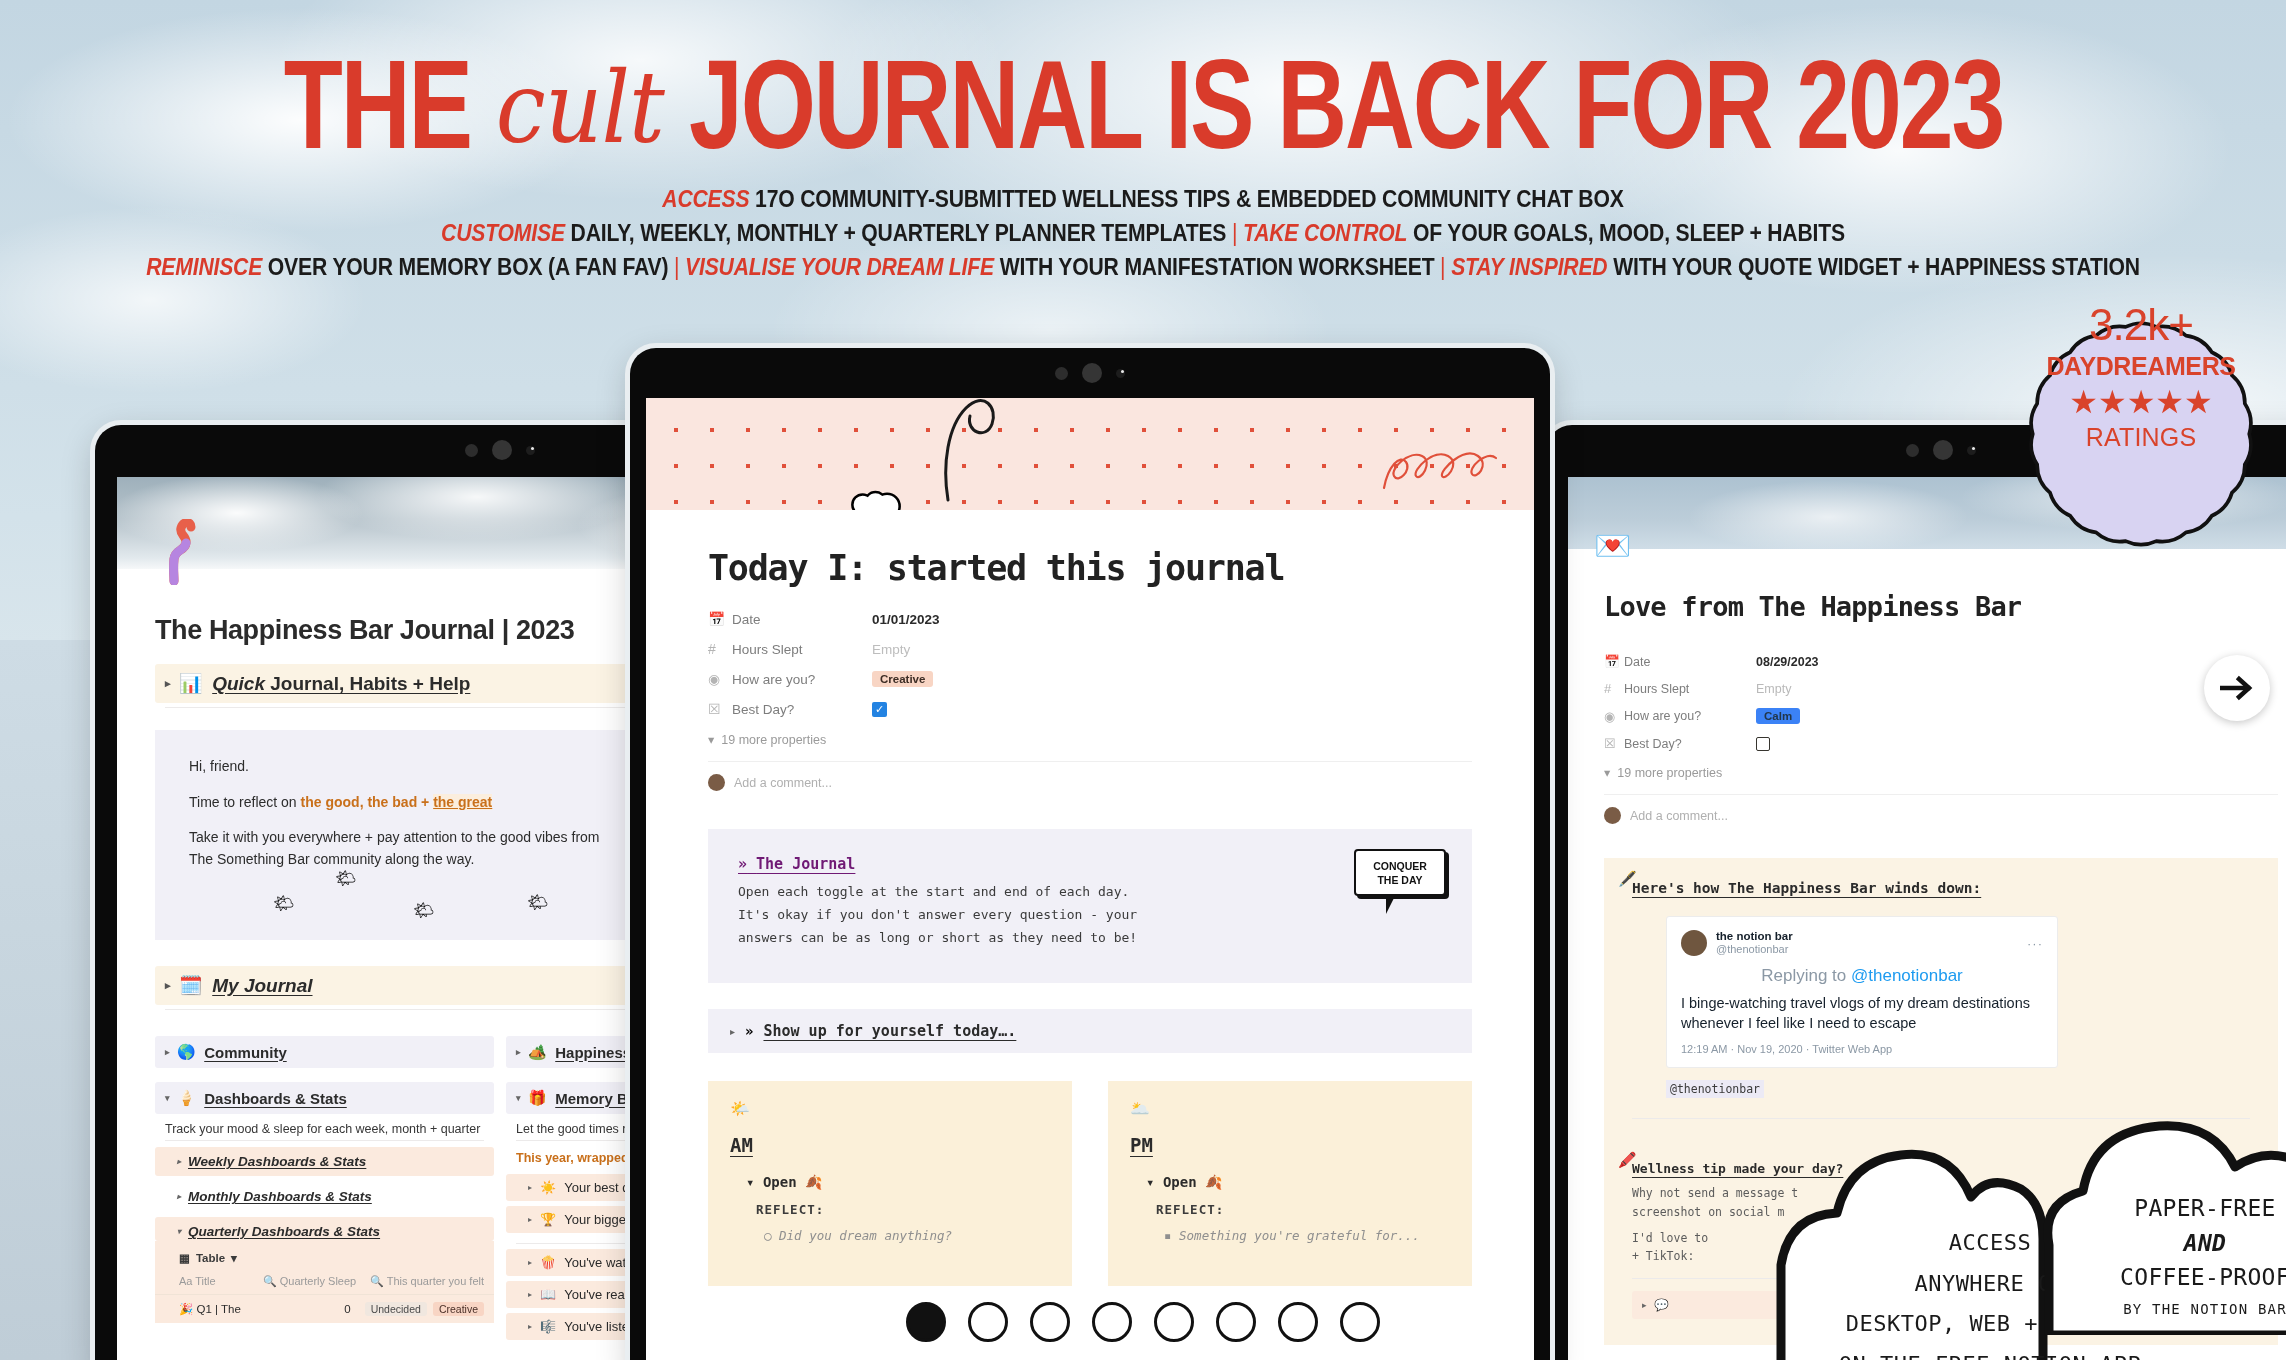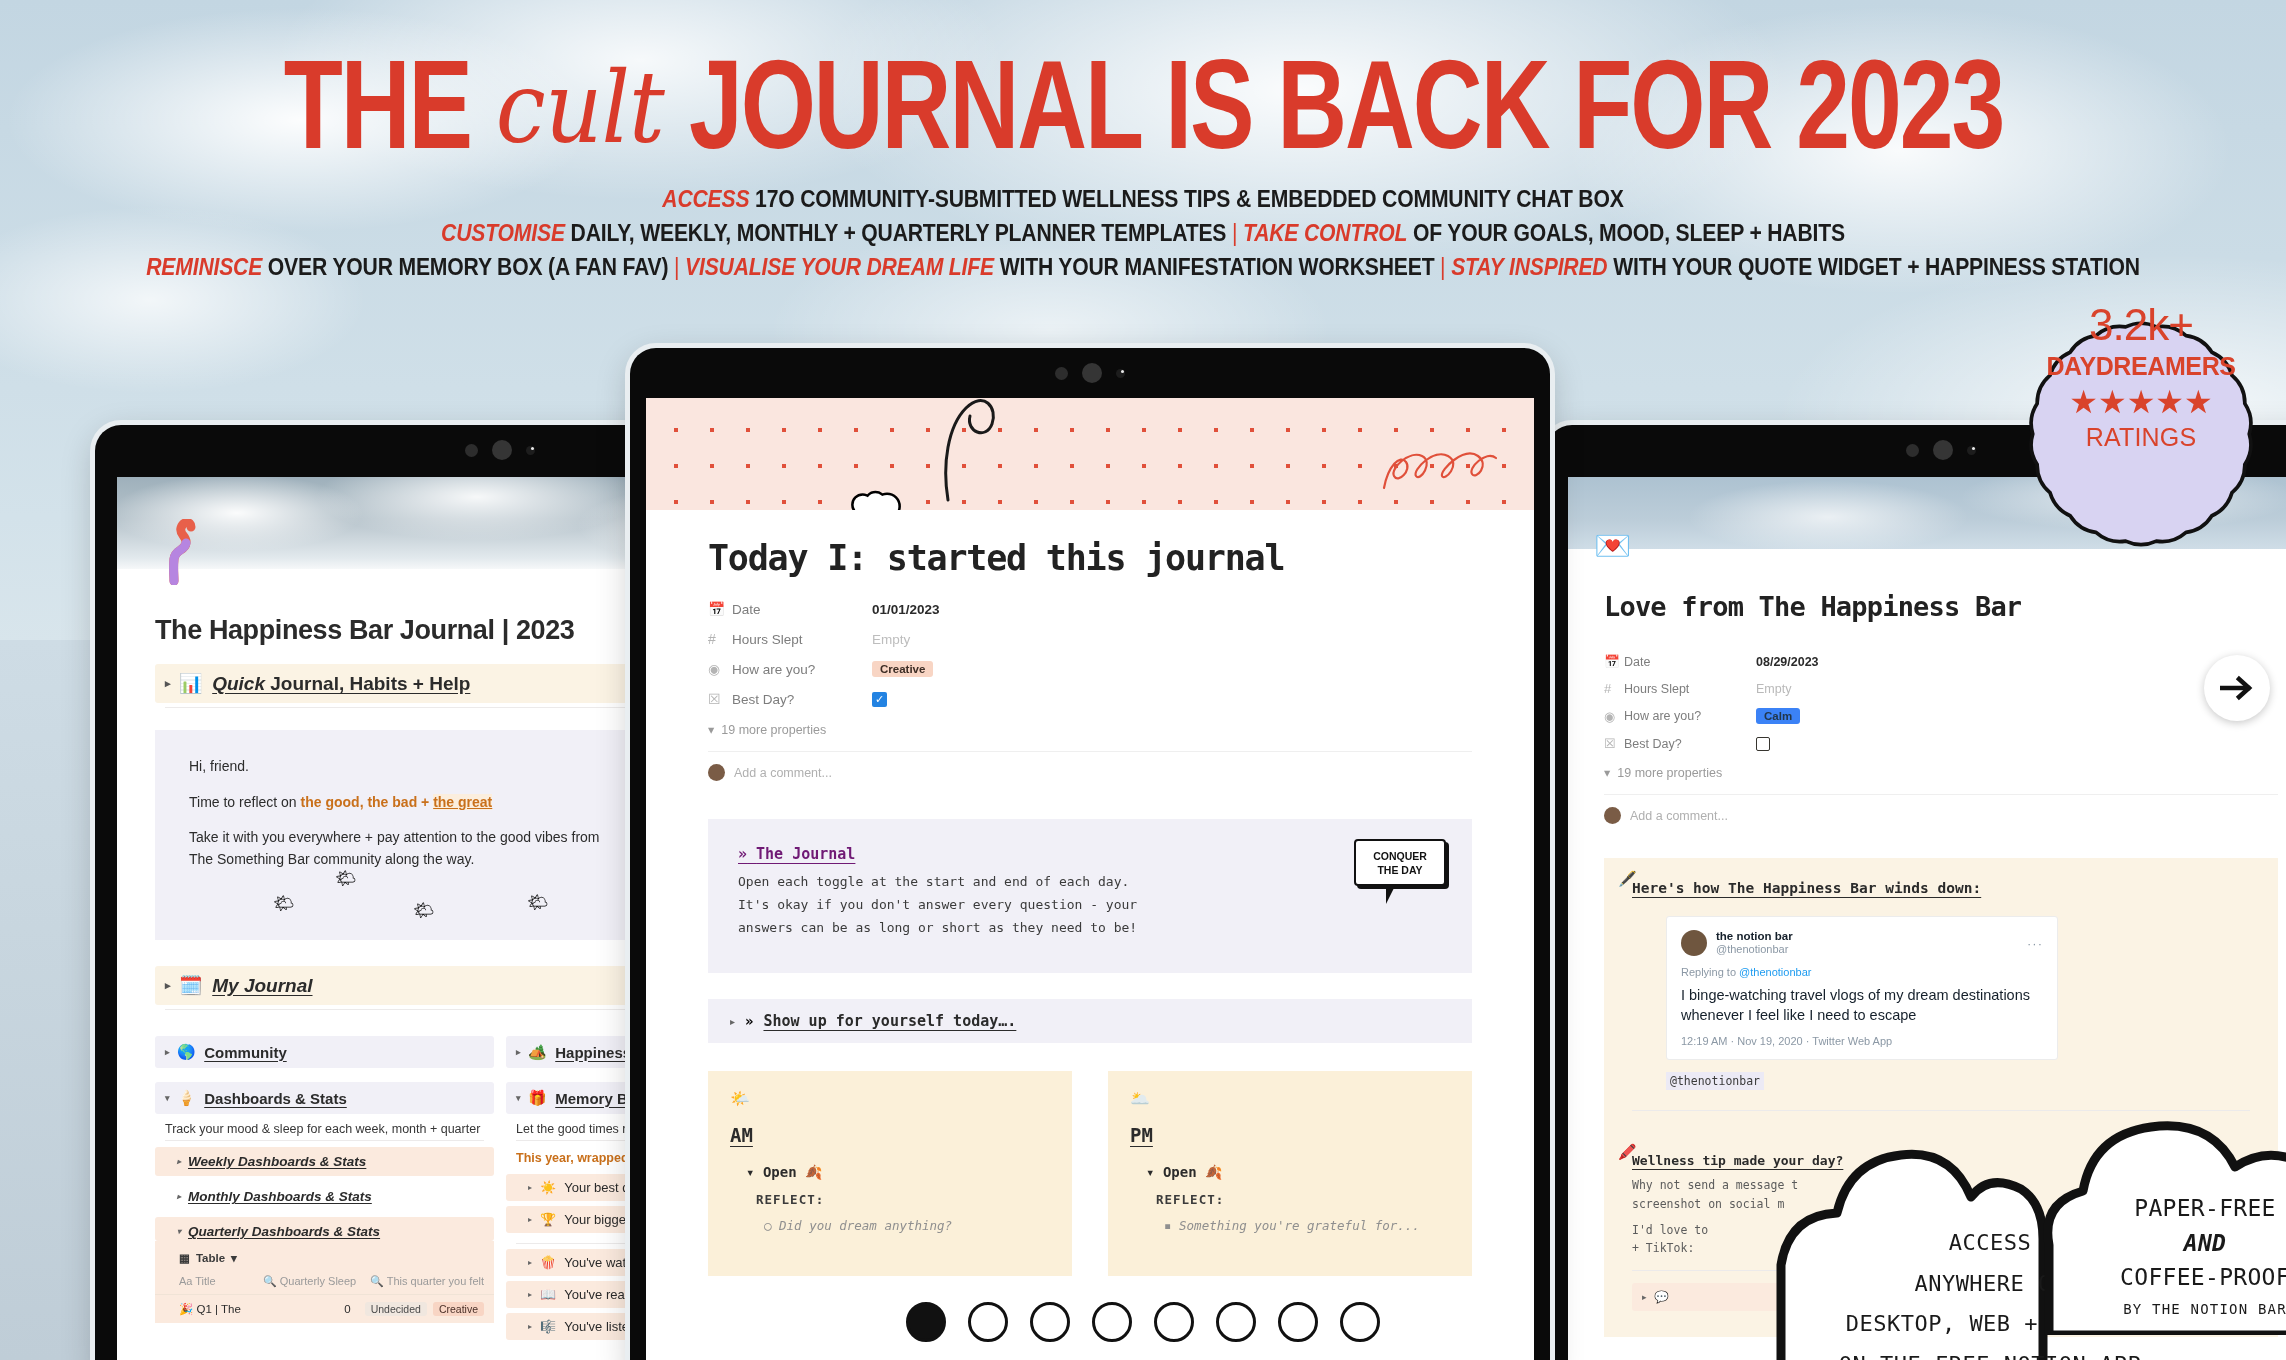--- a/index.html
+++ b/index.html
@@ -186,21 +186,21 @@
   .cream-block { background:#fbf3e4; padding: 22px 28px 26px; margin-top: 22px; position:relative; }
   .cream-head { font-family:"DejaVu Sans Mono", monospace; font-size:14.5px; font-weight:700; color:#2b2b2b; text-decoration:underline; text-underline-offset:4px; }
   .tweet {
     background:#fff; border:1px solid #ececec; border-radius:3px; margin: 20px 0 0 34px; padding: 12px 14px; max-width: 392px;
   }
   .tw-top { display:flex; align-items:center; gap:9px; }
   .tw-av { width:26px;height:26px;border-radius:50%;background:#6f563f;}
   .tw-name { font-size:11.5px; font-weight:700; color:#15202b; line-height:1.25;}
   .tw-handle { font-size:11px; color:#8b98a5; line-height:1.25;}
   .tw-dots { margin-left:auto; color:#8b98a5; font-size:13px; letter-spacing:1px;}
-  .tw-reply { font-size:11px; color:#8b98a5; margin-top:9px; }
+  .tw-reply { font-size:17px; color:#8b98a5; margin-top:9px;text-align:center; }
   .tw-reply b { color:#1d9bf0; font-weight:400; }
   .tw-body { font-size:14.5px; color:#15202b; line-height:1.38; margin-top:7px; }
   .tw-meta { font-size:11px; color:#8b98a5; margin-top:10px; }
   .mention { display:inline-block; font-family:"DejaVu Sans Mono", monospace; font-size:11.5px; color:#3b3b3b; background:#eceaf5; padding:2px 4px; margin: 12px 0 0 34px;}
   .w-head { font-family:"DejaVu Sans Mono", monospace; font-size:13px; font-weight:700; color:#2b2b2b; text-decoration:underline; text-underline-offset:4px;}
   .w-p { font-family:"DejaVu Sans Mono", monospace; font-size:11.5px; color:#5c5c5c; line-height:1.6; margin-top:8px; }
   .w-item { display:flex;align-items:center;gap:8px;font-size:12px;color:#2b2b2b;background:#fbeade;border-radius:3px;padding:7px 10px;margin-top:12px;}
 
   
   #tablet-center { left: 630px; top: 348px; width: 920px; height: 1040px; z-index: 5; }
@@ -208,21 +208,21 @@
   .dot-banner {
     height: 112px; background:#fae6df; position:relative; overflow:hidden;
     background-image: radial-gradient(#e0503a 2.2px, transparent 2.3px);
     background-size: 36px 36px; background-position: 12px 14px;
     background-color:#fae6df;
   }
   .doodle-loop { position:absolute; right: 34px; top: 38px; }
   .doodle-line { position:absolute; left: 290px; top: -4px; }
   .thought-cloud { position:absolute; left: 200px; bottom: -34px; font-size: 46px; }
   .c-body { padding: 0 62px; }
-  .c-title { font-family:"DejaVu Sans Mono", monospace; font-size: 35px; font-weight:700; color:#222; letter-spacing:-1.2px; padding-top: 28px; }
+  .c-title { font-family:"DejaVu Sans Mono", monospace; font-size: 35px; font-weight:700; color:#222; letter-spacing:-1.2px; padding-top: 38px; }
   .c-props { margin-top: 16px; }
   .c-prop { display:flex; align-items:center; font-size:13.5px; padding: 7px 0; }
   .c-prop .picon{width:24px;color:#b4b4b4;font-size:14px;}
   .c-prop .pname{width:140px;color:#7d7d7d;}
   .journal-box { background:#f1f0f7; padding: 26px 30px 34px; margin-top: 26px; position:relative; }
   .jb-title { font-family:"DejaVu Sans Mono", monospace; font-size:15px; font-weight:700; color:#701a75; text-decoration:underline; text-underline-offset:4px;}
   .jb-p { font-family:"DejaVu Sans Mono", monospace; font-size:13px; color:#3b3b3b; line-height:1.75; margin-top:8px;}
   .speech {
     position:absolute; right: 26px; top: 20px; width: 92px; padding: 9px 7px 7px;
     border:2.6px solid #111; border-radius:4px; background:#fff;

